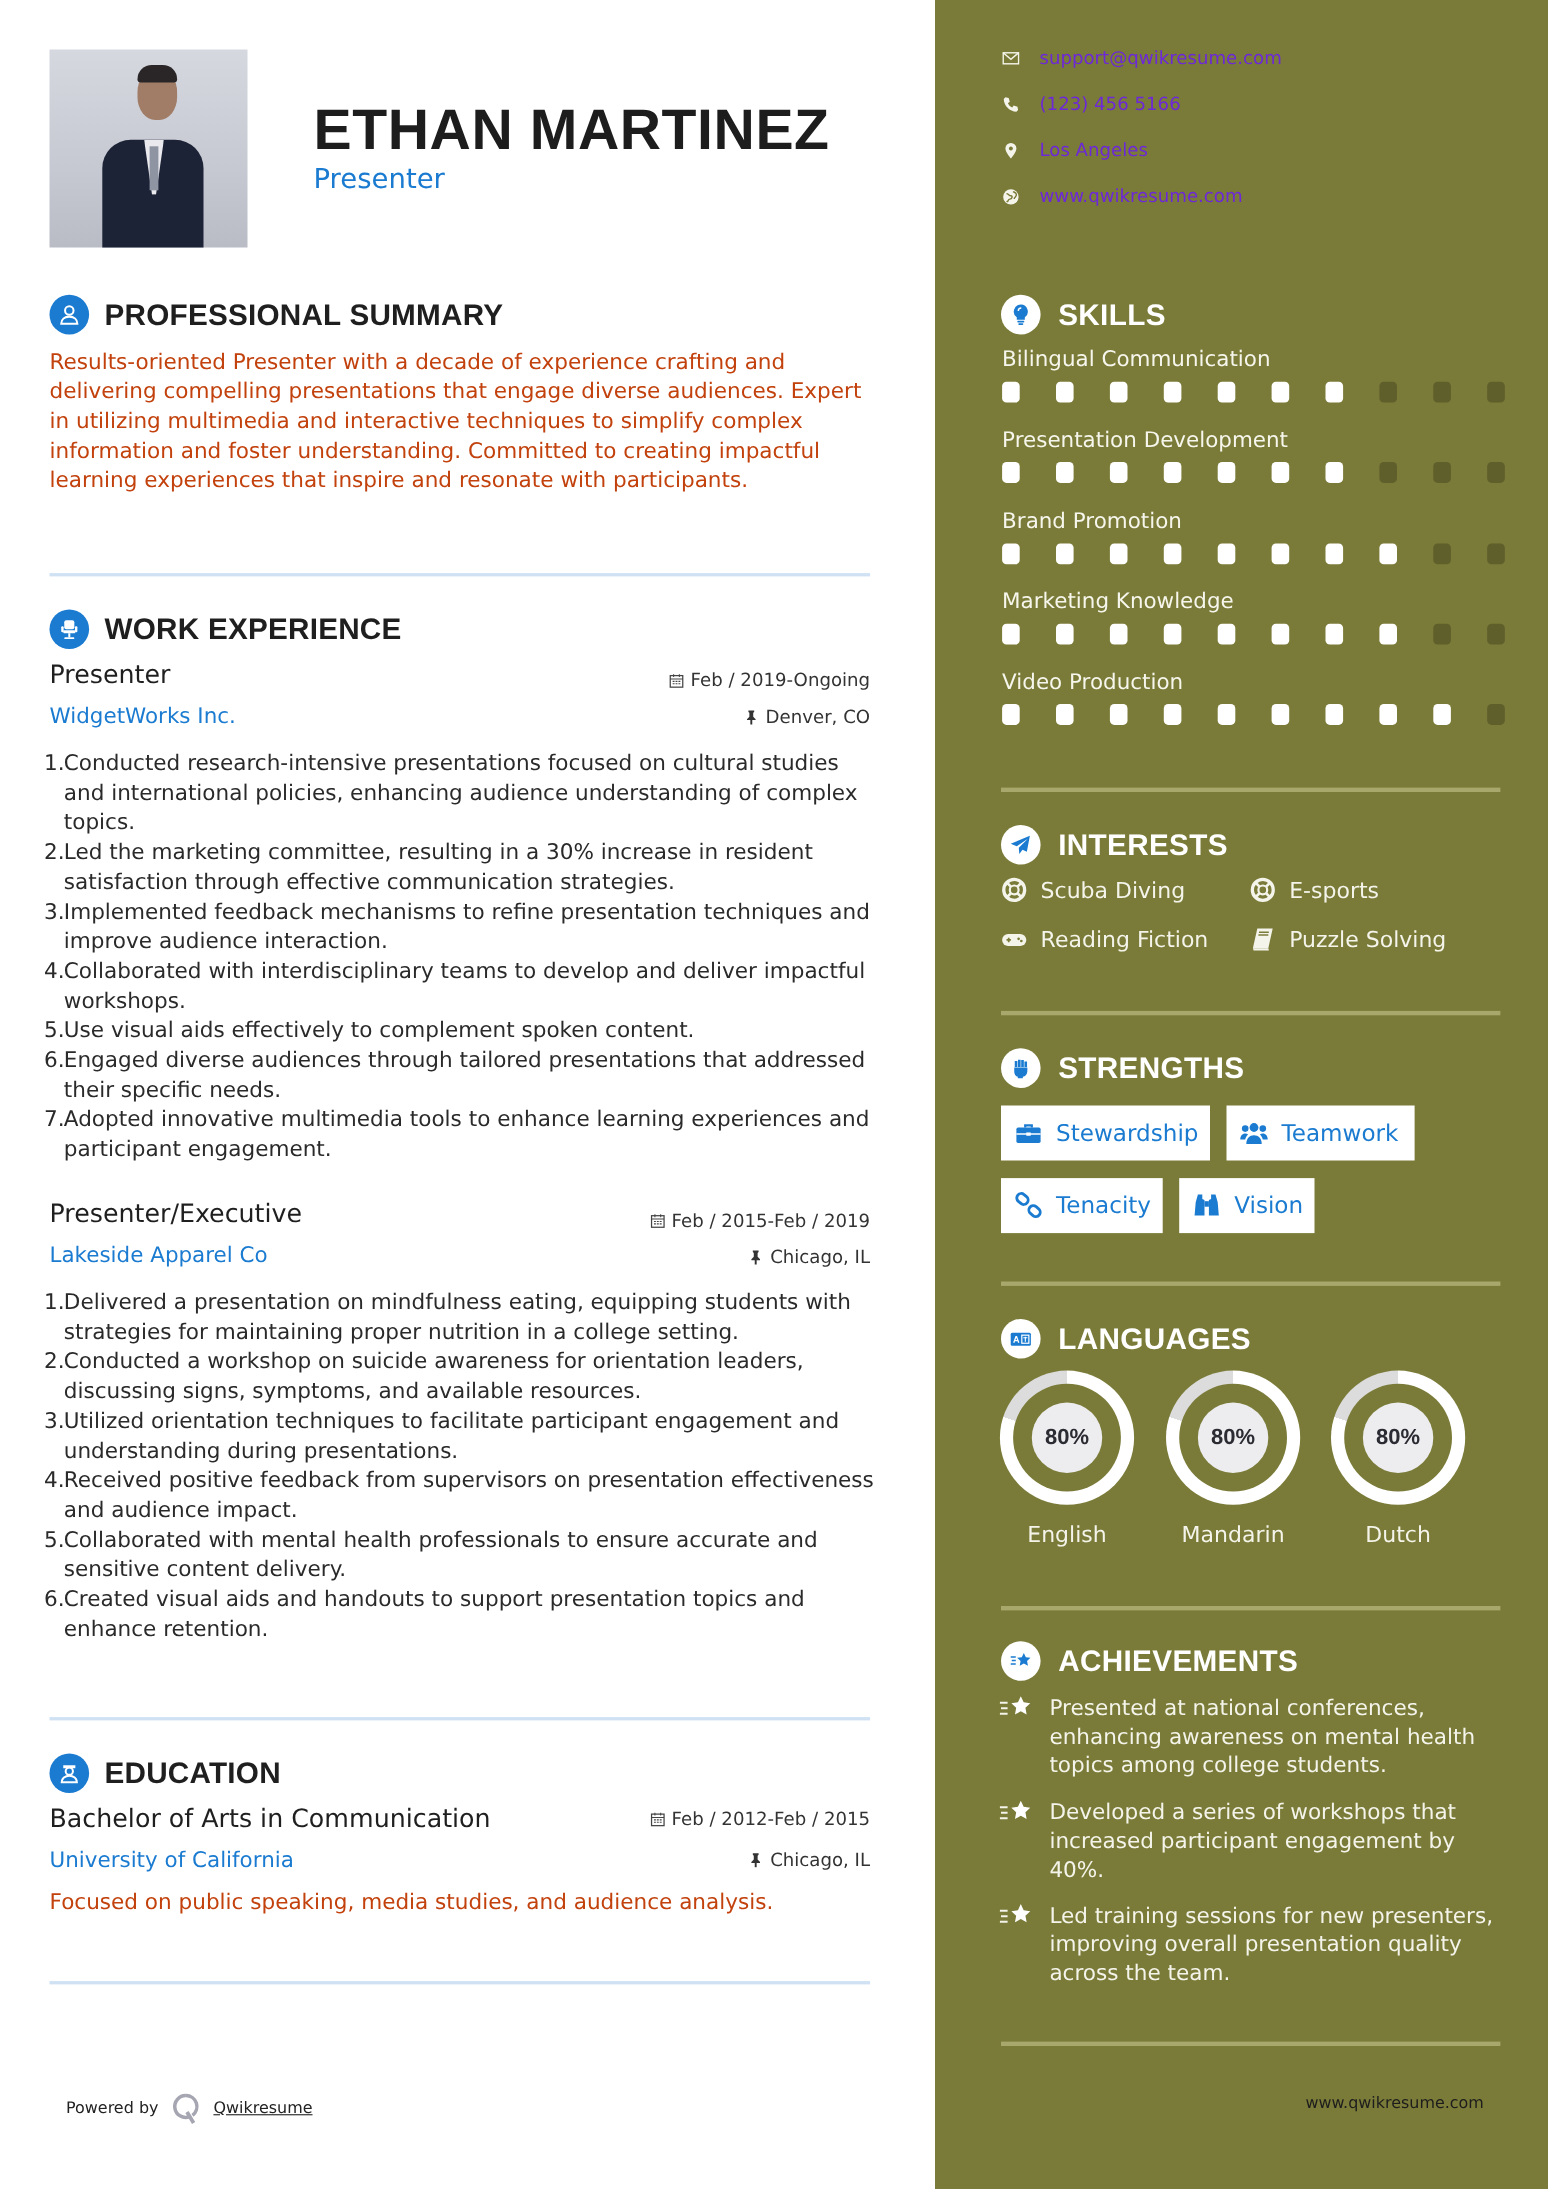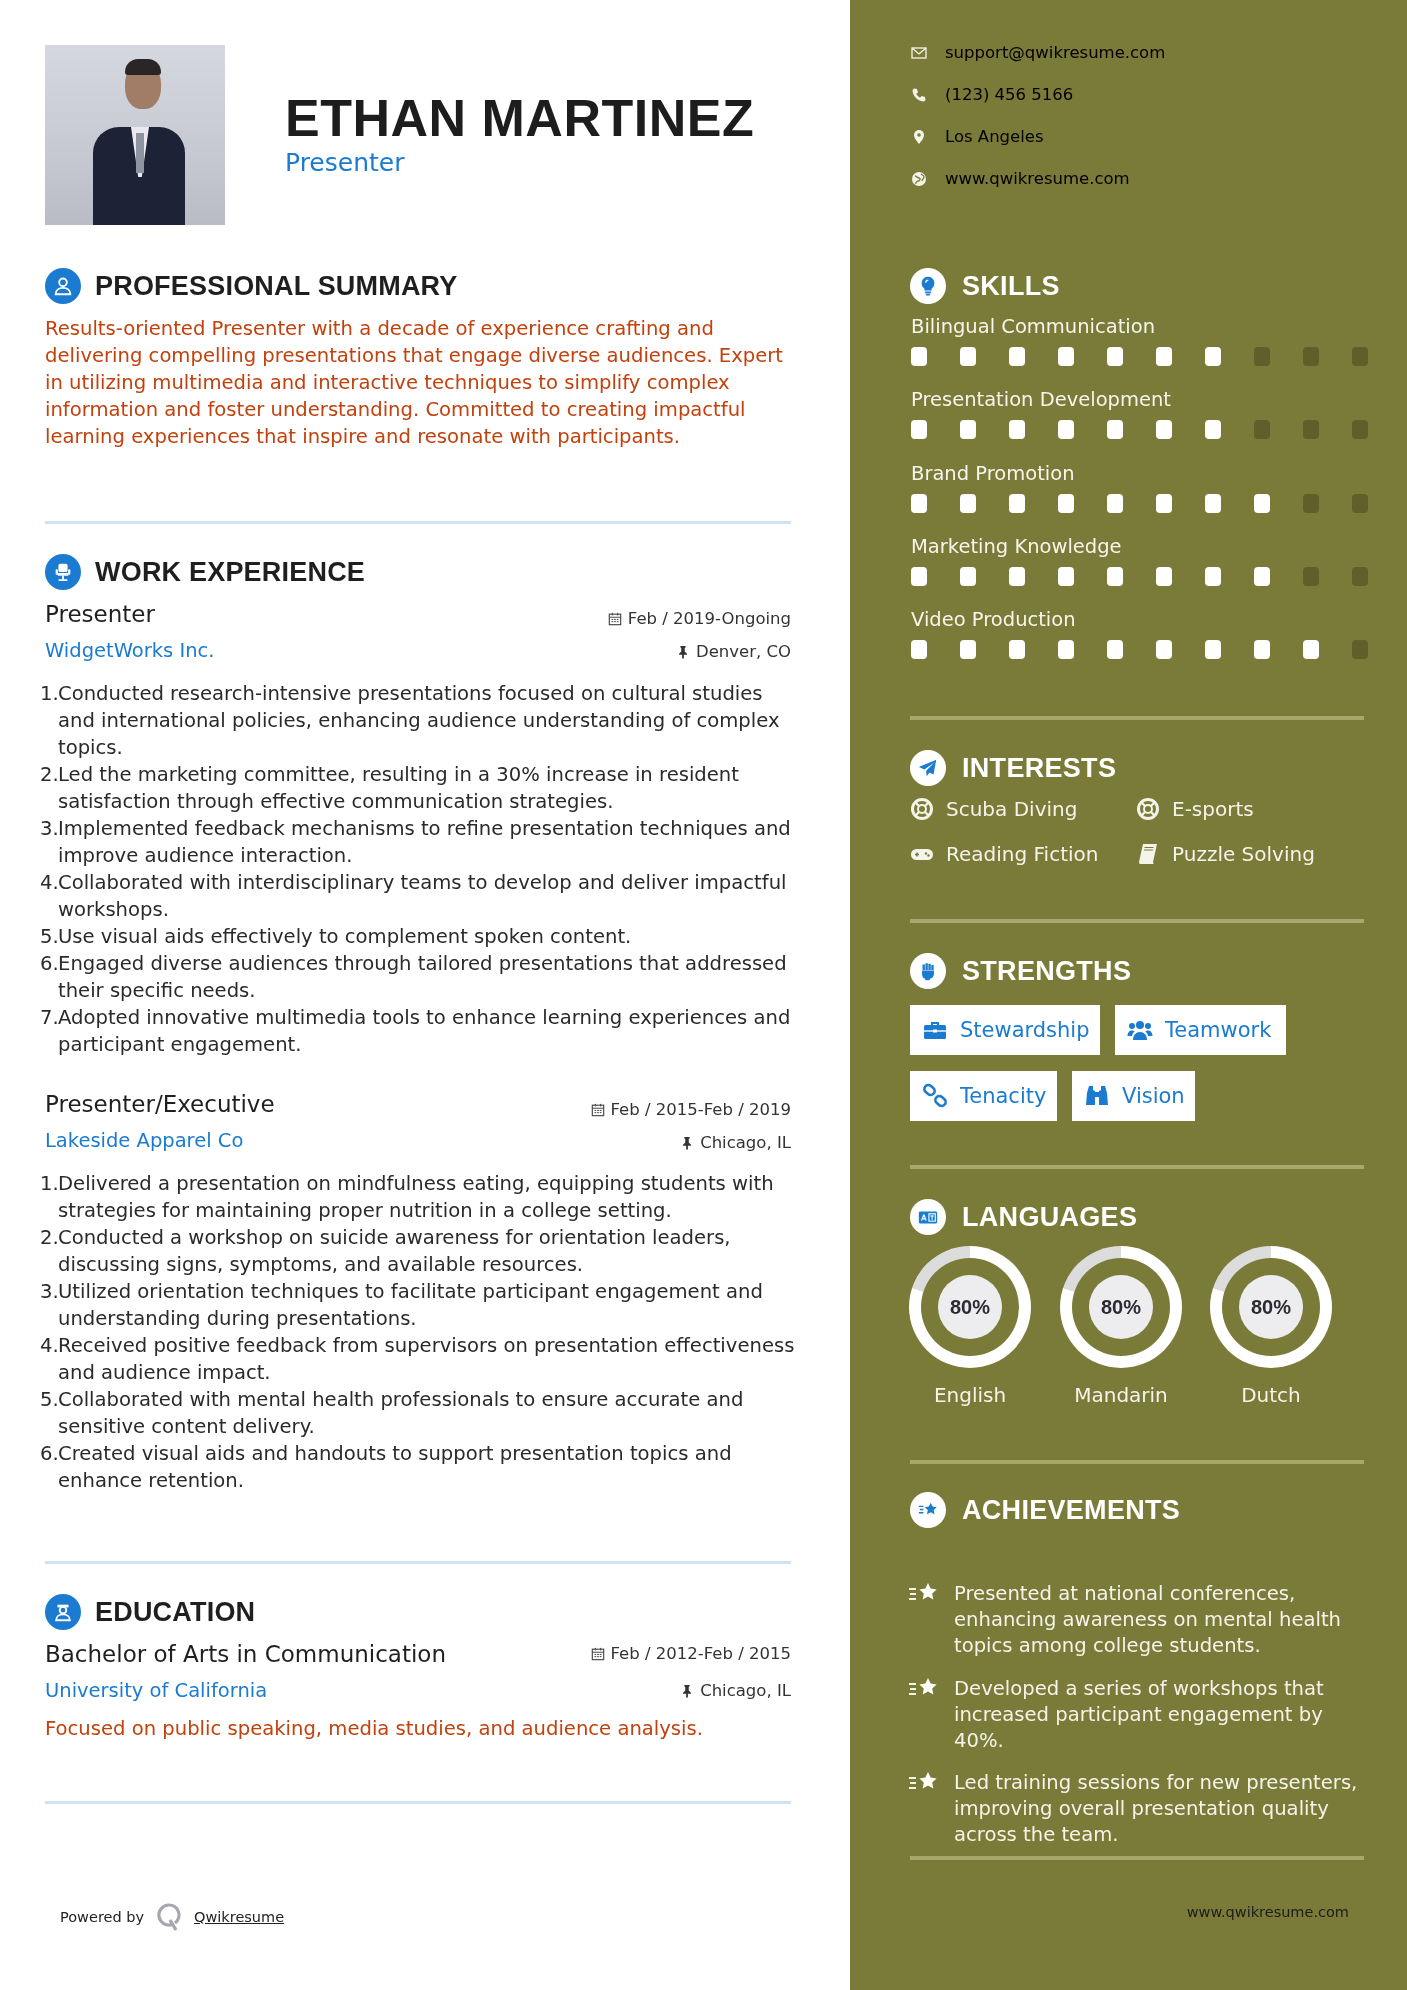--- a/index.html
+++ b/index.html
@@ -33,21 +33,21 @@
   .company { font-size: 19.5px; color: #1a7bd1; }
   .meta { font-size: 16.5px; color: #333; display: flex; align-items: center; gap: 6px; white-space: nowrap; }
   .meta svg { width: 14px; height: 14px; }
 
   ol.bullets { list-style: none; counter-reset: none; }
   ol.bullets li { position: relative; padding-left: 18px; font-size: 19.6px; line-height: 27px; color: #2a2a2a; }
   ol.bullets li .num { position: absolute; left: 0; top: 0; }
 
   
   .sidebar { left: 850px; top: 0; width: 557px; height: 1990px; background: #7a7b38; }
-  .contact-row { display: flex; align-items: center; gap: 18px; color: #000000; font-size: 16.5px; }
+  .contact-row { display: flex; align-items: center; gap: 18px; color: #6d28d9; font-size: 16.5px; }
   .contact-row svg { width: 16px; height: 16px; flex: none; }
   .sb-title { display: flex; align-items: center; gap: 16px; }
   .sb-icon { width: 36px; height: 36px; border-radius: 50%; background: #ffffff; display: flex; align-items: center; justify-content: center; flex: none; }
   .sb-icon svg { width: 22px; height: 22px; }
   .sb-label { font-family: "Liberation Sans", sans-serif; font-weight: 700; font-size: 27px; color: #ffffff; letter-spacing: 0.3px; }
   .divider-r { left: 910px; width: 454px; height: 4px; background: #a8a86d; }
 
   .skill-name { font-size: 19.5px; color: #f6f6ec; }
   .dots { display: flex; gap: 33px; }
   .dot { width: 16px; height: 19px; border-radius: 4px; background: #ffffff; }
@@ -58,21 +58,21 @@
 
   .chip { position: absolute; height: 50px; background: #fff; display: flex; align-items: center; gap: 12px; padding: 0 16px 0 12px; font-size: 21px; color: #1a7bd1; }
   .chip svg { width: 26px; height: 26px; flex: none; }
 
   .lang { position: absolute; width: 122px; text-align: center; }
   .donut { width: 122px; height: 122px; border-radius: 50%; position: relative; }
   .donut .gap { position: absolute; left: 12px; top: 12px; width: 98px; height: 98px; border-radius: 50%; background: #7a7b38; }
   .donut .inner { position: absolute; left: 29px; top: 29px; width: 64px; height: 64px; border-radius: 50%; background: #ededef; display: flex; align-items: center; justify-content: center; font-family: "Liberation Sans", sans-serif; font-weight: 700; font-size: 20px; color: #2b2b33; }
   .lang-name { margin-top: 15px; font-size: 20px; color: #f4f4ea; }
 
-  .ach { display: flex; gap: 14px; margin-top: 41px; }
+  .ach { display: flex; gap: 14px; }
   .ach svg { width: 32px; height: 28px; flex: none; margin-top: 0px; }
   .ach-text { font-size: 19.6px; line-height: 26px; color: #f4f4ea; }
 
   .footer-left { left: 60px; top: 1902px; display: flex; align-items: center; gap: 12px; font-size: 14.5px; color: #222; }
   .footer-left .link { text-decoration: underline; }
   .footer-right { right: 58px; top: 1904px; font-size: 14.5px; color: #1d1d1d; }
 </style>
 </head>
 <body>
 

